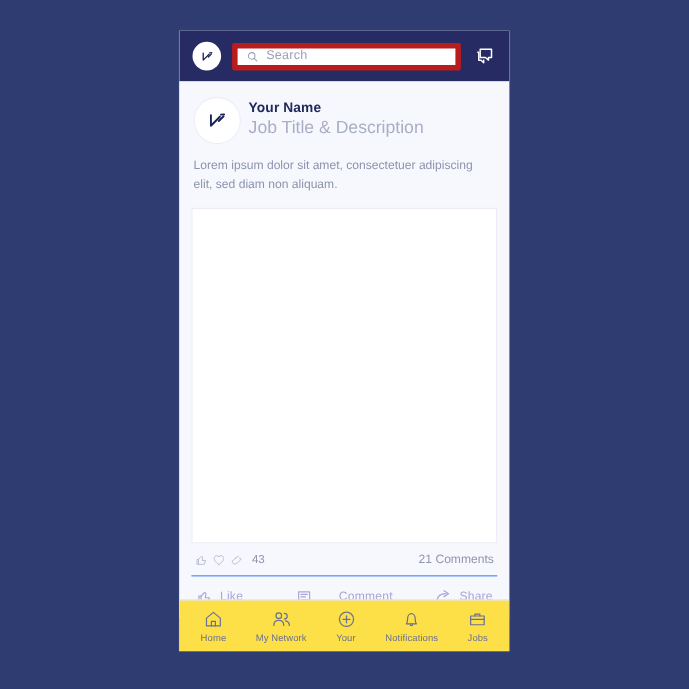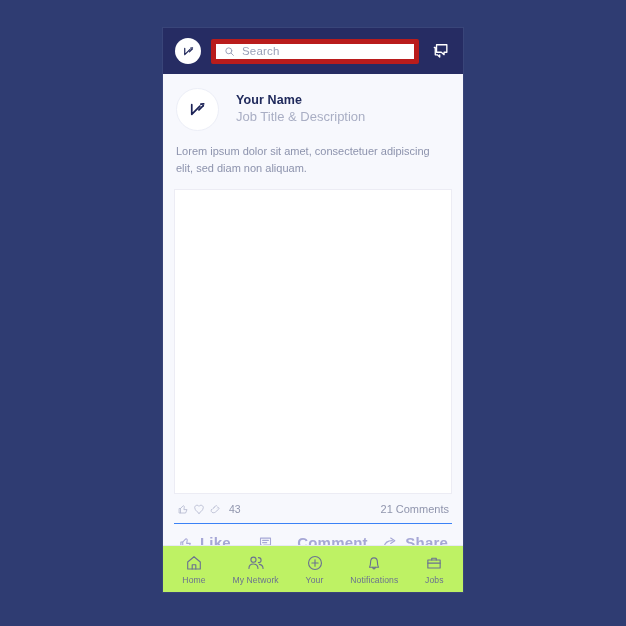--- a/index.html
+++ b/index.html
@@ -74,21 +74,21 @@
 
   
   #post-card {
     background: #f7f8fd;
     padding: 0 11px;
     box-sizing: border-box;
   }
   #post-header {
     display: flex;
     align-items: center;
-    gap: 17px;
+    gap: 7px;
     padding: 14px 2px 10px 2px;
   }
   .post-avatar {
     width: 41px;
     height: 41px;
     border-radius: 50%;
     background: #ffffff;
     border: 1px solid #eceef7;
     display: flex;
     align-items: center;
@@ -96,21 +96,21 @@
     flex: 0 0 auto;
   }
   #author-name {
     font-size: 12.5px;
     font-weight: bold;
     color: #202a5c;
     letter-spacing: 0.1px;
     line-height: 1.25;
   }
   #author-subtitle {
-    font-size: 13px;
+    font-size: 16px;
     color: #a9aec4;
     line-height: 1.3;
     margin-top: 1px;
   }
   #post-body-text {
     font-size: 11px;
     color: #8d93ad;
     line-height: 1.55;
     padding: 2px 2px 12px 2px;
     max-width: 270px;
@@ -154,34 +154,33 @@
   }
   .action-btn {
     display: flex;
     align-items: center;
     gap: 7px;
     flex: 1 1 0;
   }
   .action-btn.center { justify-content: center; gap: 24px; }
   .action-btn.right  { justify-content: flex-end; }
   .action-label {
-    font-size: 15px;
+    font-size: 11px;
     color: #a6a7d6;
     letter-spacing: 0.2px;
-    font-weight: bold;
   }
 
   
   #bottom-nav {
     position: absolute;
     left: 0;
     right: 0;
     bottom: 0;
     height: 47px;
-    background: #bef264;
+    background: #fde047;
     border-top: 1px solid #e7e9f4;
     display: flex;
     align-items: center;
     justify-content: space-around;
     padding: 0 6px;
     box-sizing: border-box;
   }
   .nav-item {
     display: flex;
     flex-direction: column;

